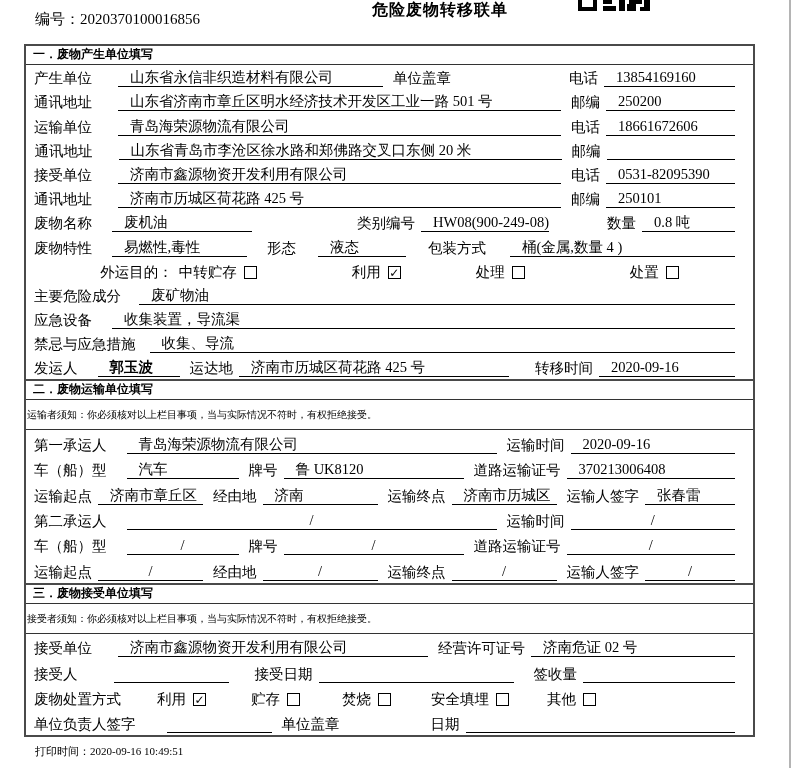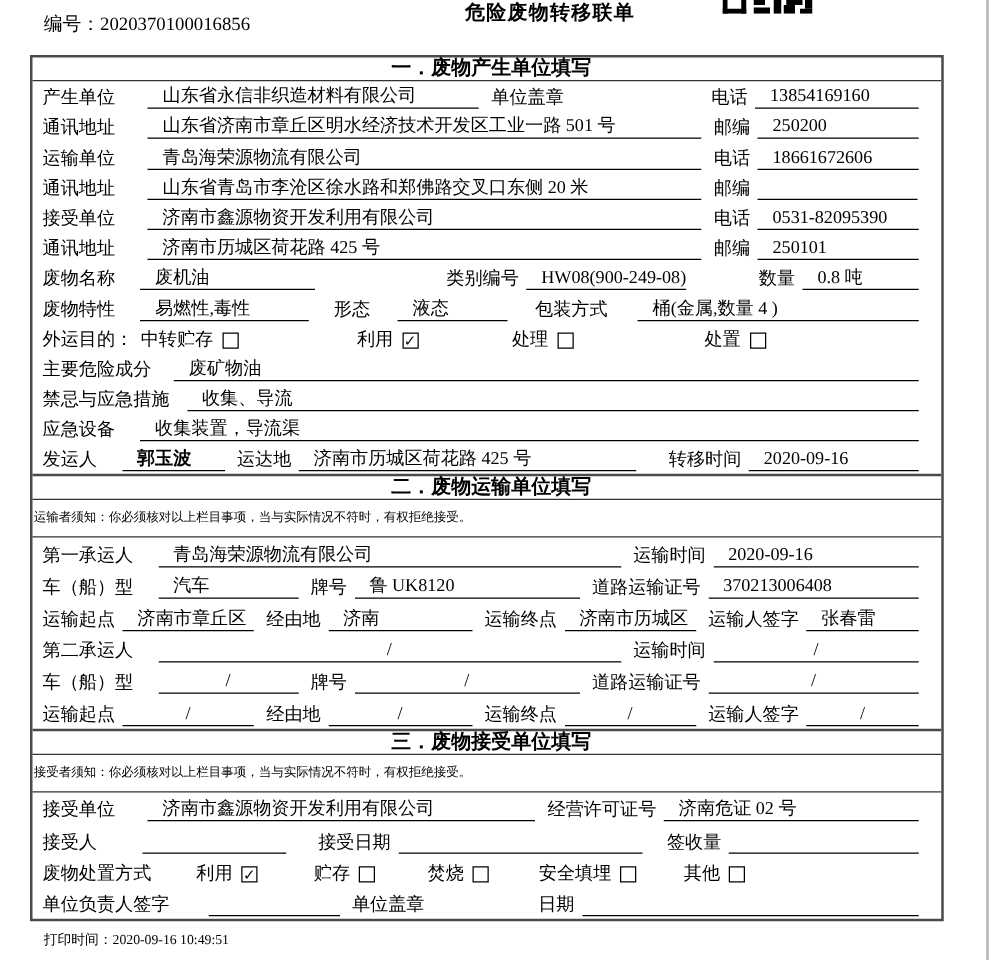--- a/index.html
+++ b/index.html
@@ -7,26 +7,26 @@
        font-family:"Liberation Serif","DejaVu Serif",serif;}
   .page{position:relative;width:796px;height:768px;overflow:hidden;}
   .page-edge{position:absolute;left:789px;top:0;bottom:0;width:2px;background:#b4b4b4;}
   .top{position:relative;height:44px;}
   .serial{position:absolute;left:35px;top:10px;font-size:15px;white-space:nowrap;}
   .doc-title{position:absolute;left:50%;transform:translateX(-50%);margin-left:42px;top:0;
        font-size:16px;font-weight:bold;letter-spacing:1px;white-space:nowrap;
        font-family:"Liberation Sans","DejaVu Sans",sans-serif;}
   .qr{position:absolute;left:578px;top:0;line-height:0;}
   .form{margin-left:24px;width:727px;border:2px solid #4a4a4a;box-sizing:content-box;background:#fff;}
-  .sec-header{height:18px;line-height:18px;padding-left:7px;font-size:16px;font-weight:bold;
-       border-bottom:1.5px solid #333;font-family:Liberation Sans, sans-serif;text-align:center;}
+  .sec-header{height:18px;line-height:18px;padding-left:7px;font-size:12px;font-weight:bold;
+       border-bottom:1.5px solid #333;font-family:Liberation Mono, monospace;}
   .sec-top{border-top:2px solid #4a4a4a;}
   .notice{height:29px;line-height:29px;padding-left:1px;font-size:10px;border-bottom:1.5px solid #333;white-space:nowrap;}
   .row{display:flex;align-items:flex-end;padding:0 8px 2px 8px;box-sizing:border-box;overflow:hidden;}
-  .row.s0{height:24.2px;}
+  .row.s0{height:24.2px;justify-content:center;}
   .row.s1{height:25.4px;}
   .row.s2{height:25.4px;}
   .lbl{font-size:14.5px;line-height:17px;white-space:nowrap;margin-right:6px;flex-shrink:0;}
   .fld{border-bottom:1px solid #000;font-size:14.5px;line-height:17px;min-height:17px;
        white-space:nowrap;padding:0 2px 0 12px;margin-right:10px;box-sizing:border-box;
        flex-shrink:0;overflow:hidden;}
   .fld.flex{flex:1 1 auto;min-width:0;}
   .fld.ctr{text-align:center;padding-left:2px;}
   .gap{flex-shrink:0;display:inline-block;}
   .cb{display:inline-flex;align-items:center;white-space:nowrap;font-size:14.5px;line-height:17px;flex-shrink:0;}
@@ -151,28 +151,28 @@
           <span>处置</span>
           <span class="cb-box"></span>
         </span>
       </div>
       <div class="row s0">
         <span class="lbl">主要危险成分</span>
         <span class="gap" style="width: 12px;"></span>
         <span class="fld flex">废矿物油</span>
       </div>
       <div class="row s0">
+        <span class="lbl">应急设备</span>
+        <span class="gap" style="width: 14px;"></span>
+        <span class="fld flex">收集装置，导流渠</span>
+      </div>
+      <div class="row s0">
         <span class="lbl">禁忌与应急措施</span>
         <span class="gap" style="width: 8px;"></span>
         <span class="fld flex">收集、导流</span>
-      </div>
-      <div class="row s0">
-        <span class="lbl">应急设备</span>
-        <span class="gap" style="width: 14px;"></span>
-        <span class="fld flex">收集装置，导流渠</span>
       </div>
       <div class="row s0">
         <span class="lbl">发运人</span>
         <span class="gap" style="width: 14px;"></span>
         <span class="fld" style="width: 82px; font-weight: bold;">郭玉波</span>
         <span class="lbl">运达地</span>
         <span class="fld" style="width: 270px;">济南市历城区荷花路 425 号</span>
         <span class="gap" style="width: 16px;"></span>
         <span class="lbl">转移时间</span>
         <span class="fld flex">2020-09-16</span>

